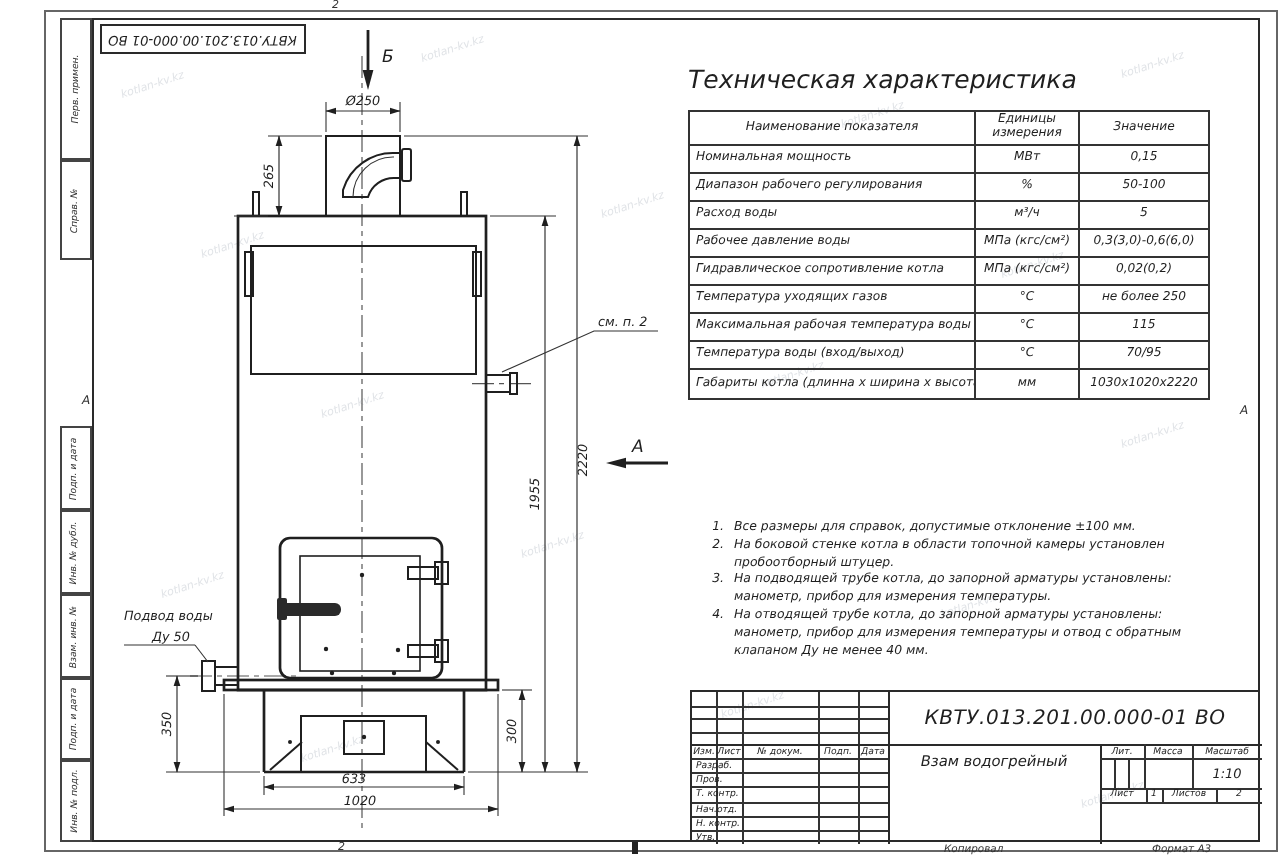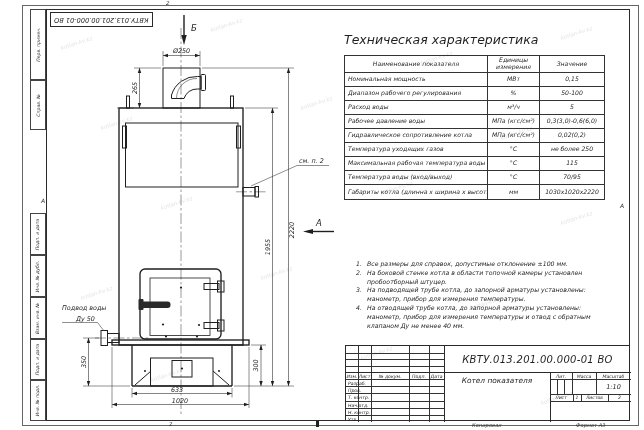--- a/index.html
+++ b/index.html
@@ -375,21 +375,21 @@
     <span class="lbl" style="left:2px;top:34.5px">Разраб.</span>
     <span class="lbl" style="left:2px;top:41.5px">Пров.</span>
     <span class="lbl" style="left:2px;top:49px">Т. контр.</span>
     <span class="lbl" style="left:2px;top:56.5px">Нач.отд.</span>
     <span class="lbl" style="left:2px;top:63.5px">Н. контр.</span>
     <span class="lbl" style="left:2px;top:70.5px">Утв.</span>
 
     <div class="doc">КВТУ.013.201.00.000-01 ВО</div>
 
     <div class="prod">
-      <div>Котел показателя</div>
+      <div>Взам водогрейный</div>
     </div>
 
     <span class="lbl ctr" style="left:215px;top:27.5px">Лит.</span>
     <span class="lbl ctr" style="left:238px;top:27.5px">Масса</span>
     <span class="lbl ctr" style="left:267.5px;top:27.5px">Масштаб</span>
     <div class="scale">1:10</div>
 
     <div class="lrow">
       <span class="lbl ctr" style="left:11px;top:1px">Лист</span>
       <span class="lbl ctr" style="left:27px;top:1px">1</span>

